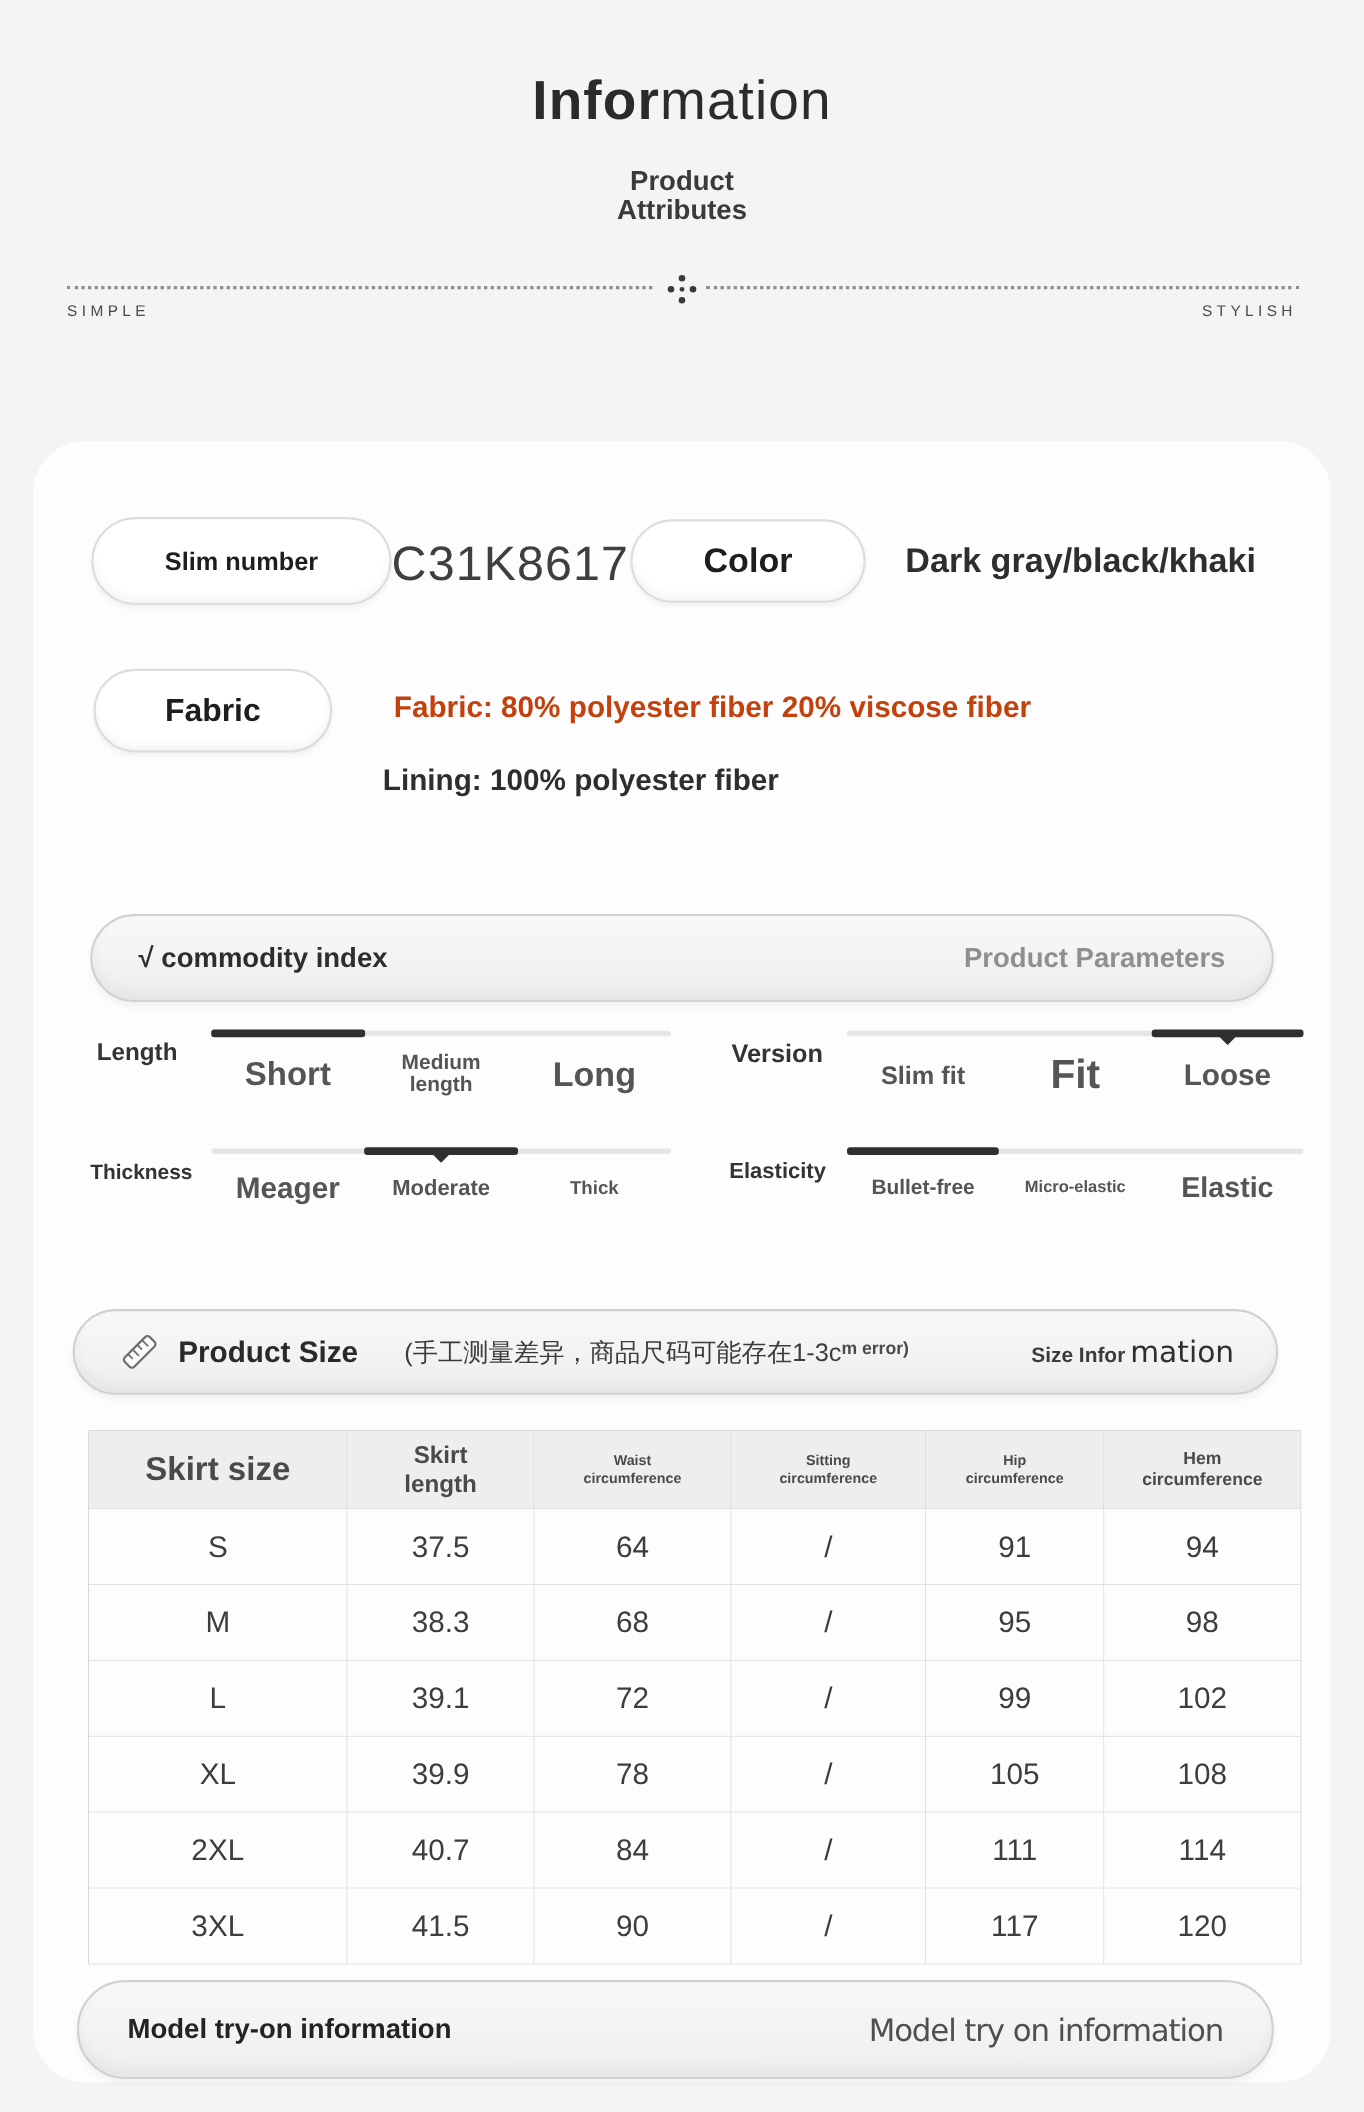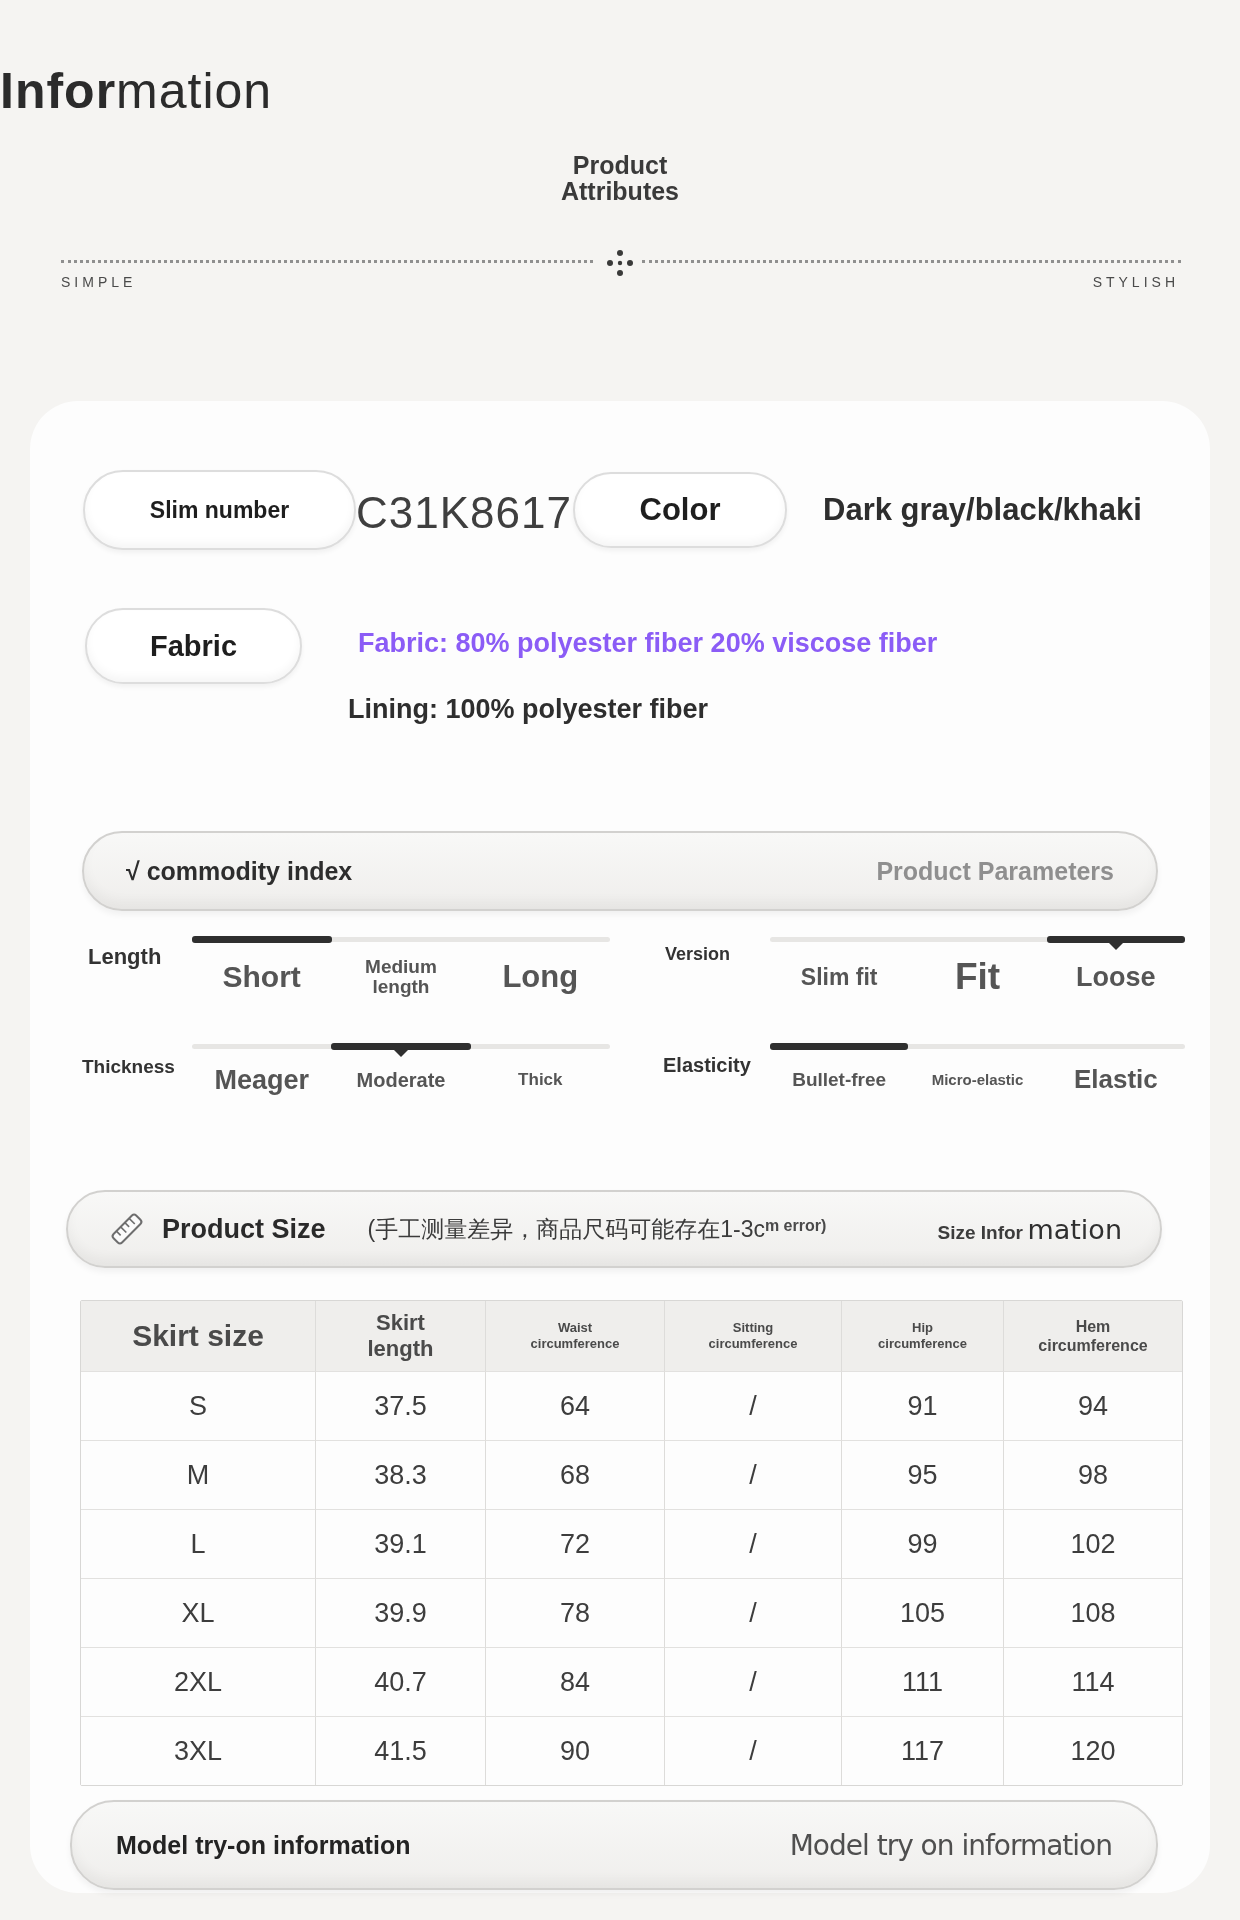--- a/index.html
+++ b/index.html
@@ -1,20 +1,20 @@
 <!DOCTYPE html>
 <html><head>
 <meta charset="utf-8">
 <style>
   html,body{margin:0;padding:0;background:#e9e8e6;}
   .canvas{position:relative;width:1240px;height:1920px;background:#f5f4f2;overflow:hidden;
           font-family:"Liberation Sans",sans-serif;color:#2f2f2f;margin:0 auto;}
 
   
-  .hdr-title{position:absolute;top:62px;left:0;width:100%;text-align:left;
+  .hdr-title{position:absolute;top:62px;left:0;width:100%;text-align:center;
              font-size:50px;letter-spacing:1px;color:#2b2b2b;}
   .hdr-title .tb{font-weight:700;}
   .hdr-title .tl{font-weight:400;}
   .hdr-sub{position:absolute;top:152px;left:0;width:100%;text-align:center;
            font-size:25px;font-weight:700;color:#3a3a3a;line-height:26px;}
 
   .div-line{position:absolute;top:260px;border-top:3px dotted #8f8f8f;height:0;}
   .div-line.left{left:61px;width:532px;}
   .div-line.right{left:642px;width:539px;}
   .div-icon{position:absolute;left:604px;top:247px;}
@@ -29,21 +29,21 @@
   
   .pill{position:absolute;background:#fff;border:2px solid #ddd;border-radius:40px;
         display:flex;align-items:center;justify-content:center;text-align:center;
         font-weight:700;color:#1e1e1e;box-shadow:0 3px 5px rgba(0,0,0,.05), inset 0 -5px 8px rgba(0,0,0,.04);}
   .pill-model{left:83px;top:470px;width:213px;height:76px;font-size:23px;line-height:26px;}
   .pill-color{left:573px;top:472px;width:210px;height:72px;font-size:31px;}
   .pill-fabric{left:85px;top:608px;width:213px;height:72px;font-size:29px;}
 
   .val-model{position:absolute;left:356px;top:488px;font-size:44px;font-weight:400;color:#3f3f3f;letter-spacing:1px;}
   .val-color{position:absolute;left:823px;top:492px;font-size:31px;font-weight:700;color:#2e2e2e;}
-  .val-fabric{position:absolute;left:358px;top:628px;font-size:27px;font-weight:700;color:#8b5cf6;}
+  .val-fabric{position:absolute;left:358px;top:628px;font-size:27px;font-weight:700;color:#c2410c;}
   .val-lining{position:absolute;left:348px;top:694px;font-size:27px;font-weight:700;color:#2e2e2e;}
 
   .bar{position:absolute;background:linear-gradient(#f8f8f7,#efeeec);border:2px solid #d2d1cf;
        border-radius:44px;display:flex;align-items:center;justify-content:space-between;
        box-shadow:0 4px 6px rgba(0,0,0,.05), inset 0 -8px 12px rgba(0,0,0,.04);}
   .bar-index{left:82px;top:831px;width:1076px;height:80px;padding:0 42px;box-sizing:border-box;}
   .bar-index .lft{font-size:25px;font-weight:700;color:#2d2d2d;}
   .bar-index .rgt{font-size:25px;font-weight:700;color:#8f8f8f;}
 
   
@@ -141,21 +141,21 @@
   <div class="plabel" style="left:88px;top:944px;font-size:22px;">Length</div>
   <div class="track" style="left:192px;top:937px;width:418px;">
     <div class="seg" style="left:0;width:140px;"></div>
   </div>
   <div class="opts" style="left:192px;top:948px;width:418px;height:58px;">
     <span class="opt s30"><span class="inner">Short</span></span>
     <span class="opt s19 wrapMid"><span class="inner">Medium length</span></span>
     <span class="opt s31"><span class="inner">Long</span></span>
   </div>
 
-  <div class="plabel" style="left:665px;top:944px;font-size:18px;">Version</div>
+  <div class="plabel" style="left:665px;top:944px;font-size:23px;">Version</div>
   <div class="track" style="left:770px;top:937px;width:415px;">
     <div class="seg notch" style="left:277px;width:138px;"></div>
   </div>
   <div class="opts" style="left:770px;top:948px;width:415px;height:58px;">
     <span class="opt s23"><span class="inner">Slim fit</span></span>
     <span class="opt s37"><span class="inner">Fit</span></span>
     <span class="opt s27"><span class="inner">Loose</span></span>
   </div>
 
   <div class="plabel" style="left:82px;top:1056px;font-size:19px;">Thickness</div>

